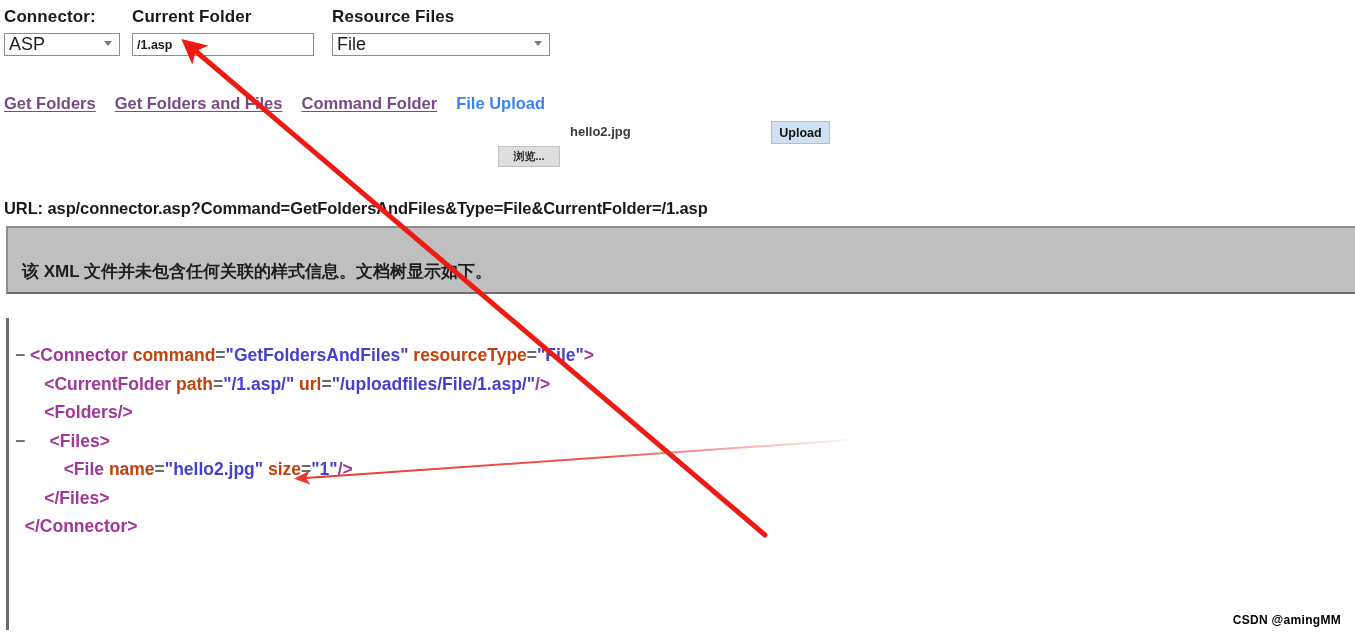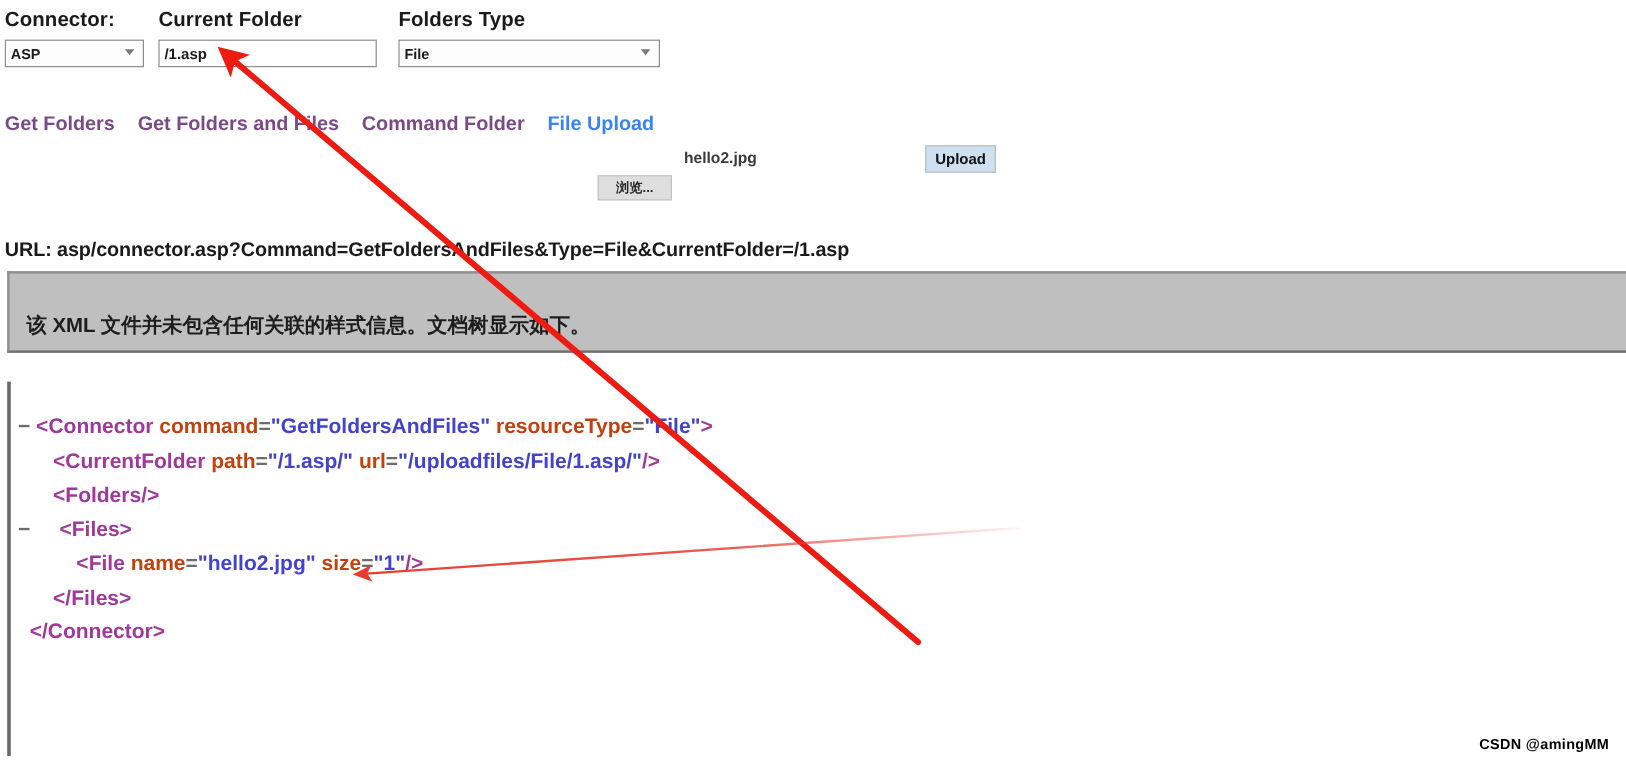--- a/index.html
+++ b/index.html
@@ -43,23 +43,23 @@
   .select-box {
     position: relative;
     margin-top: 5px;
     height: 23px;
     box-sizing: border-box;
     border: 1px solid #8d8d8d;
     background: #fdfdfd;
     display: flex;
     align-items: center;
     padding: 0 4px;
-    font-size: 12px;
+    font-size: 18px;
     color: #1b1b1b;
-    font-weight: 700;
+    font-weight: 400;
   }
   .select-box .caret {
     position: absolute;
     right: 6px;
     top: 50%;
     width: 9px;
     height: 9px;
     margin-top: -5px;
   }
   .select-box .caret:before {
@@ -95,20 +95,21 @@
     top: 94px;
     left: 4px;
     height: 24px;
     display: flex;
     align-items: baseline;
   }
   .cmd-link {
     font-size: 16.5px;
     font-weight: 600;
     color: #7a4a86;
+    text-decoration: underline;
     text-underline-offset: 2px;
     margin-right: 19px;
     white-space: nowrap;
     cursor: pointer;
   }
   .plain-label {
     font-size: 16.5px;
     font-weight: 700;
     color: #3b82f6;
     white-space: nowrap;
@@ -271,21 +272,21 @@
     </div>
 
     <div class="field" id="field-folder">
       <div class="field-label">Current Folder</div>
       <div class="text-box">
         <span>/1.asp</span>
       </div>
     </div>
 
     <div class="field" id="field-restype">
-      <div class="field-label">Folders Type</div>
+      <div class="field-label">Resource Files</div>
       <div class="select-box">
         <span>File</span>
         <span class="caret"></span>
       </div>
     </div>
 
   </div>
 
   <div class="links-row">
     <a class="cmd-link">Get Folders</a>

